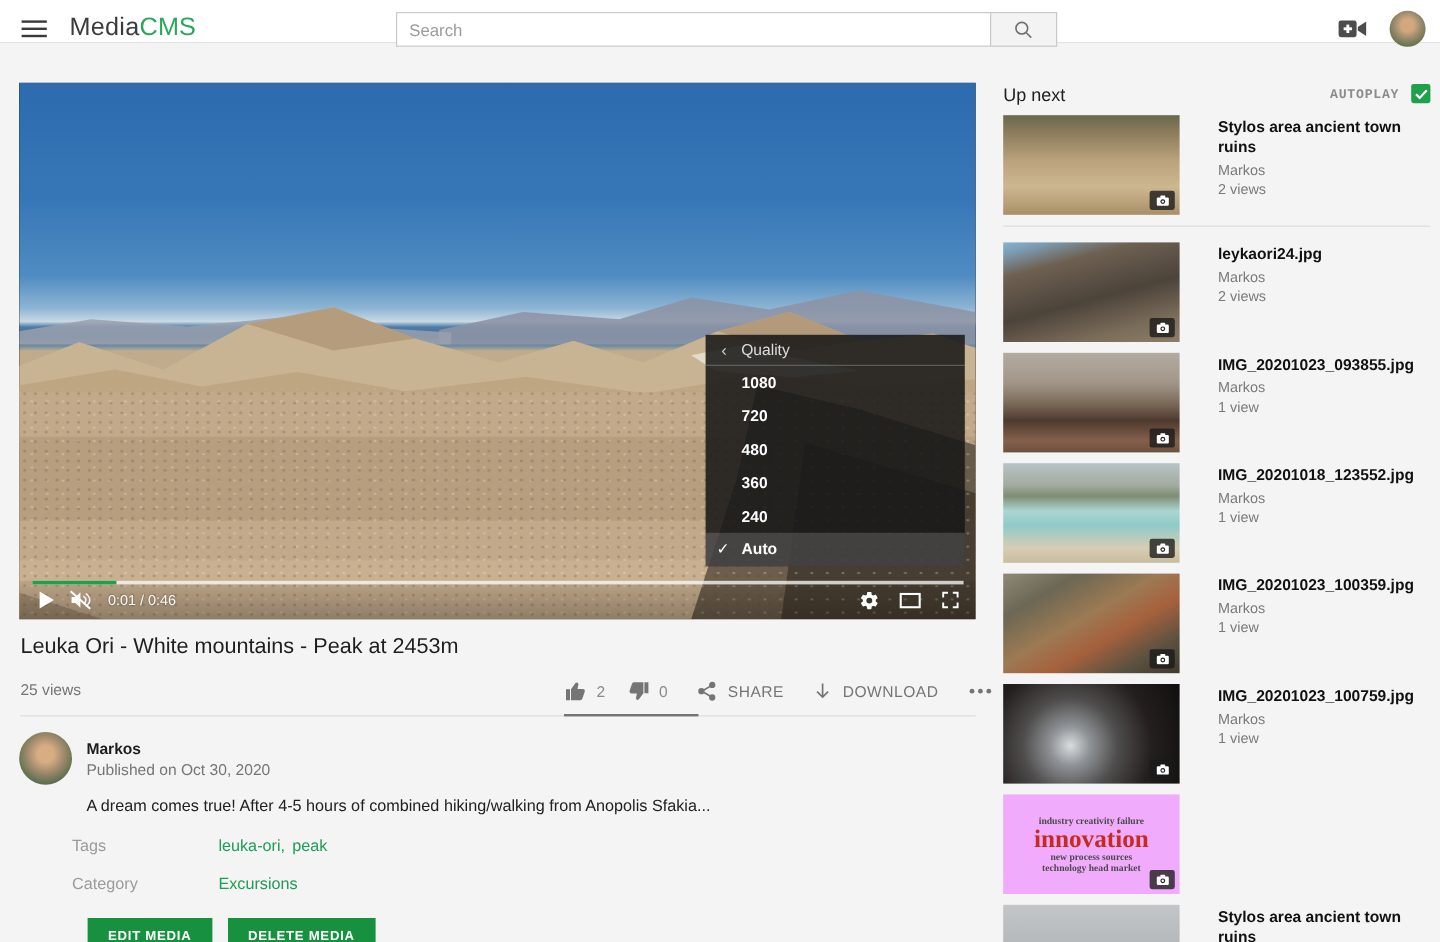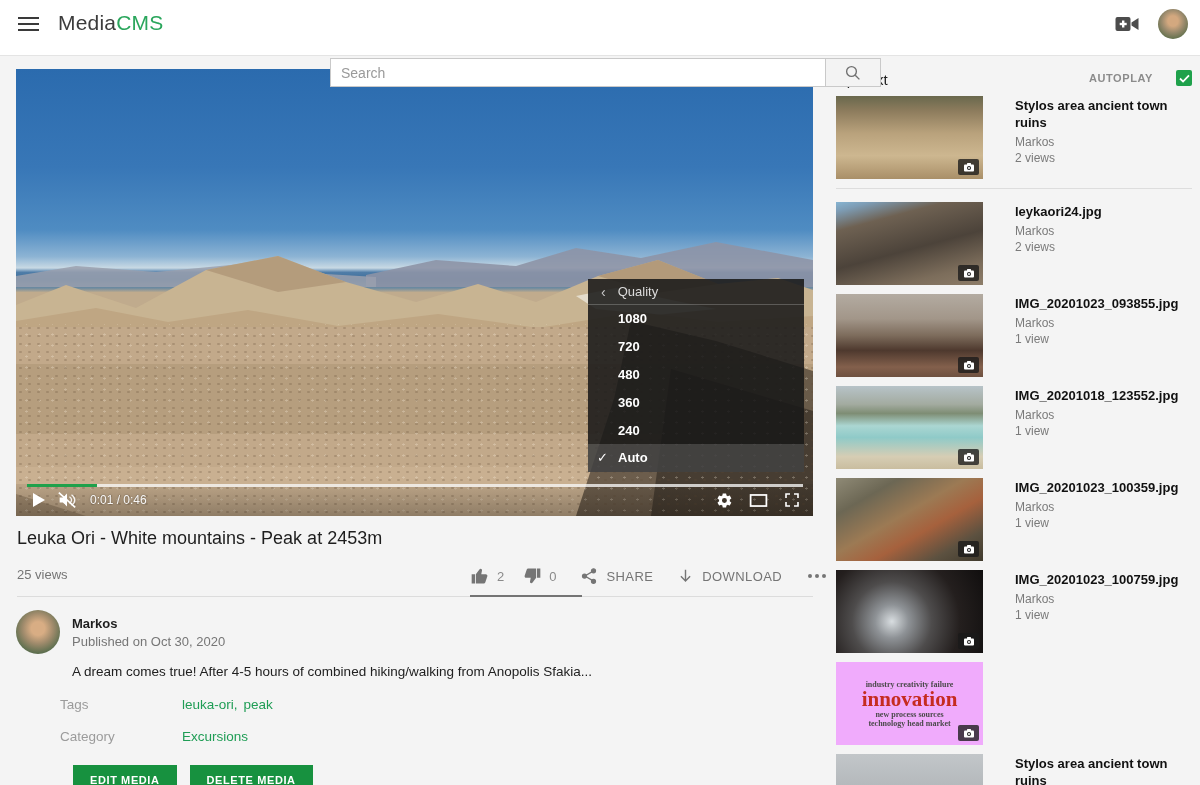--- a/index.html
+++ b/index.html
@@ -1,25 +1,25 @@
 <!DOCTYPE html>
 <html><head>
 <meta charset="utf-8">
 <style>
   * { margin:0; padding:0; box-sizing:border-box; }
   html,body { width:1200px; height:785px; overflow:hidden; }
   body { font-family:"Liberation Sans", sans-serif; background:#f4f4f4; position:relative; }
 
   
-  .header { position:absolute; left:0; top:0; width:1200px; height:56px; background:#fff; border-bottom:1px solid #e4e4e4; z-index:50; }
+  .header { position:absolute; left:0; top:0; width:1200px; height:36px; background:#fff; border-bottom:1px solid #e4e4e4; z-index:50; }
   .burger { position:absolute; left:18px; top:17px; width:21px; height:14px; cursor:pointer; }
   .burger span { display:block; height:2px; background:#3a3a3a; margin-bottom:4px; }
   .logo { position:absolute; left:58px; top:11px; font-size:21px; letter-spacing:.2px; color:#3c3c3c; cursor:pointer; }
   .logo .green { color:#2aa65c; }
-  .searchwrap { position:absolute; left:330px; top:10px; height:29px; display:flex;margin-top:48px; }
+  .searchwrap { position:absolute; left:330px; top:10px; height:29px; display:flex; }
   .searchwrap input { width:495px; height:29px; border:1px solid #c9c9c9; border-right:none; padding:0 10px; font-size:14px; color:#333; background:#fff; outline:none; }
   .searchwrap input::placeholder { color:#9a9a9a; }
   .searchbtn { width:56px; height:29px; background:#f3f3f3; border:1px solid #c9c9c9; display:flex; align-items:center; justify-content:center; cursor:pointer; }
   .upload-ico { position:absolute; left:1115px; top:14px; width:24px; height:20px; cursor:pointer; }
   .avatar-top { position:absolute; left:1158px; top:9px; width:30px; height:30px; border-radius:50%; cursor:pointer;
      background:radial-gradient(circle at 50% 40%, #d3a87f 22%, #9a8a6d 48%, #66724f 75%, #4c553c 100%); }
 
   
   .player { position:absolute; left:16px; top:69px; width:797px; height:447px; overflow:hidden; background:#000; }
   .scene { position:absolute; inset:0;
@@ -69,21 +69,21 @@
   .mlabel { position:absolute; left:60px; font-size:13.5px; color:#9b9b9b; }
   .mval { position:absolute; left:182px; font-size:13.5px; color:#1f9d55; }
   .mval a { color:#1f9d55; text-decoration:none; cursor:pointer; }
   .tagsep { color:#1f9d55; margin-right:6px; }
   .btnrow { position:absolute; left:73px; top:765px; display:flex; gap:13px; }
   .gbtn { background:#17913f; color:#fff; font-size:11px; font-weight:bold; letter-spacing:.6px; padding:9px 17px 10px; border:none; cursor:pointer; }
 
   
   .side { position:absolute; left:836px; top:69px; width:356px; }
   .upnext { font-size:15px; color:#212121; font-weight:500; position:absolute; left:0; top:2px; }
-  .autoplay { position:absolute; right:0; top:1px; display:flex; align-items:center; gap:23px; }
+  .autoplay { position:absolute; right:0; top:1px; display:flex; align-items:flex-end; gap:10px;font-family:Liberation Mono, monospace; }
   .autoplay .altxt { font-size:11px; font-weight:bold; letter-spacing:.6px; color:#8b8b8b; }
   .chkbox { width:16px; height:16px; background:#1fa14b; border-radius:2px; display:flex; align-items:center; justify-content:center; cursor:pointer; }
   .items { position:absolute; left:0; top:27px; width:356px; }
   .item { display:flex; margin-bottom:9px; cursor:pointer; }
   .divider { border-top:1px solid #ddd; margin:4px 0 13px 0; }
   .thumb { width:147px; height:83px; flex:0 0 147px; position:relative; overflow:hidden; }
   .cambadge { position:absolute; right:4px; bottom:4px; width:21px; height:16px; background:rgba(25,25,25,.78); border-radius:2px; display:flex; align-items:center; justify-content:center; }
   .imeta { padding-left:32px; padding-top:1px; }
   .ititle { font-size:13px; font-weight:bold; color:#111; line-height:17px; max-width:190px; }
   .iauthor { font-size:12px; color:#7a7a7a; margin-top:4px; }

